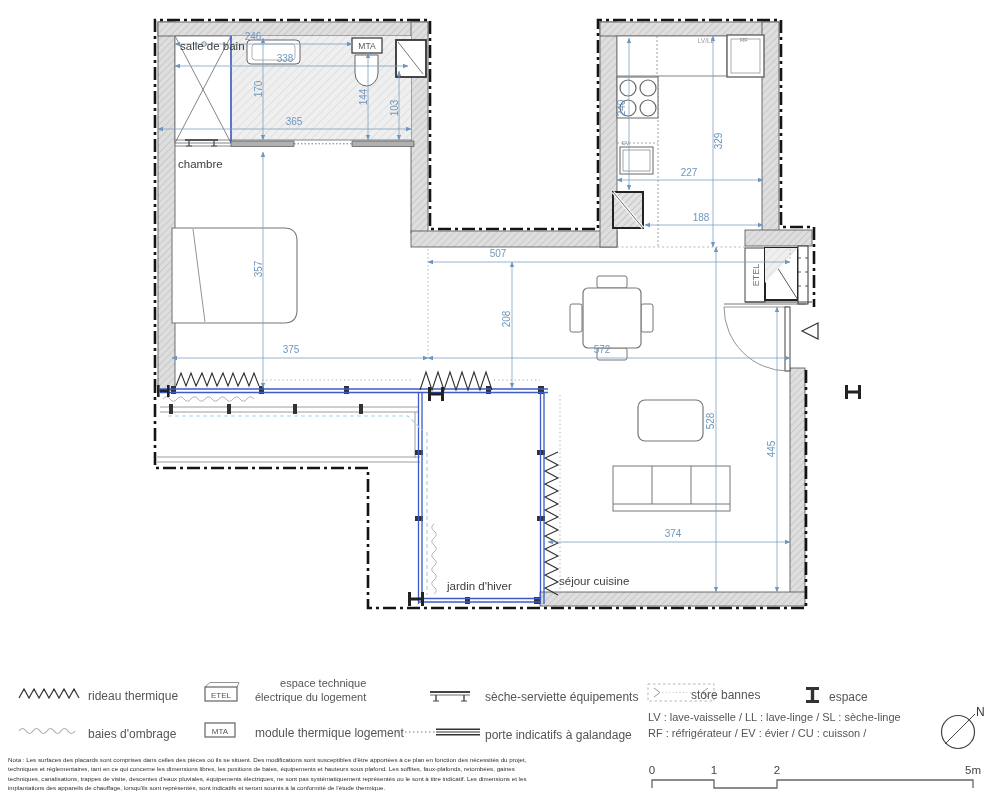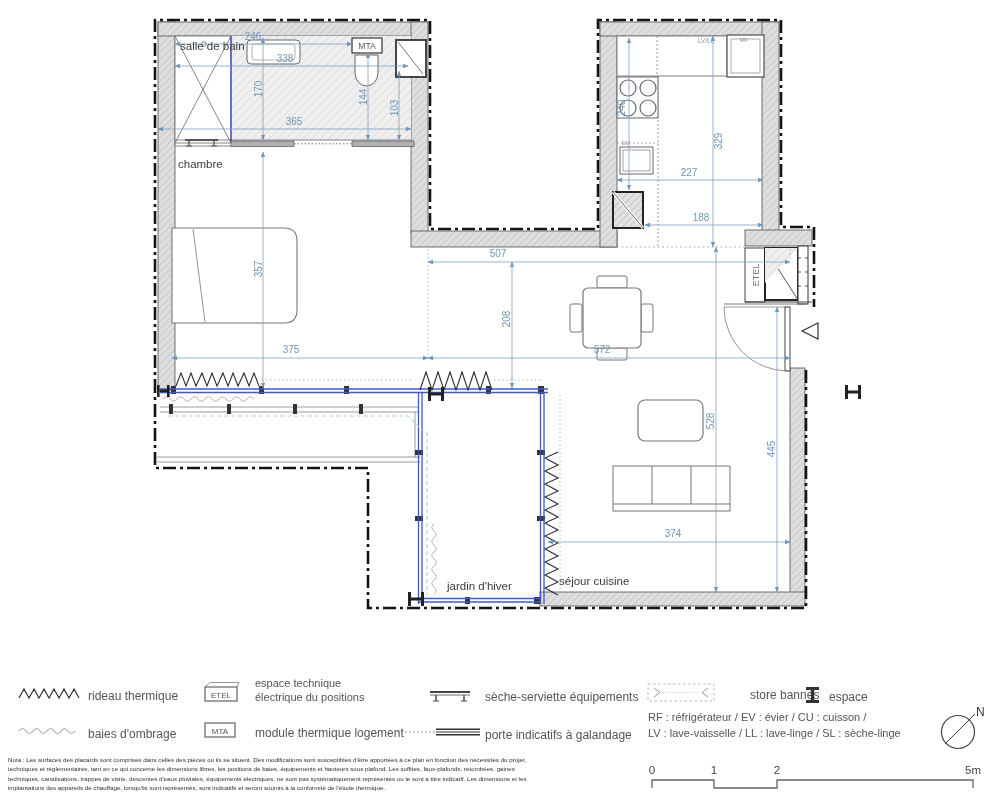--- a/index.html
+++ b/index.html
@@ -1,21 +1,21 @@
 <!DOCTYPE html>
 <html><head>
 <meta charset="utf-8">
 <style>
   html,body{margin:0;padding:0;background:#fff;}
   #page{position:relative;width:989px;height:800px;background:#fff;overflow:hidden;
         font-family:"Liberation Sans",sans-serif;}
   svg text{font-family:"Liberation Sans",sans-serif;}
   .abs{position:absolute;}
   .lt{font-size:12px;color:#555;white-space:nowrap;}
-  .lt2{font-size:11px;color:#555;line-height:13.5px;white-space:nowrap;}
+  .lt2{font-size:11px;color:#555;line-height:13.5px;white-space:nowrap;text-align:right;}
   .abbr{font-size:11px;color:#555;line-height:16px;white-space:nowrap;}
   .nota-line{font-size:6.2px;color:#2e2e2e;line-height:9.4px;white-space:nowrap;}
 </style>
 </head>
 <body>
 
 <div id="page">
 
 <svg class="abs" style="left:0;top:0" width="989" height="665" viewBox="0 0 989 665">
   <defs>
@@ -325,21 +325,21 @@
 </svg>
 <span class="abs lt" style="left:88px;top:727px">baies d'ombrage</span>
 
 <svg class="abs" style="left:203px;top:681px" width="40" height="22">
   <path d="M2,6 L7,1.5 L36,1.5 L34,6" fill="none" stroke="#777" stroke-width="0.8"></path>
   <rect x="2" y="6" width="32" height="14" fill="#fff" stroke="#555" stroke-width="1.1"></rect>
   <text x="18" y="16.5" font-size="8" fill="#555" text-anchor="middle">ETEL</text>
 </svg>
 <div class="abs lt2" style="left:255px;top:677px">
   <div>espace technique</div>
-  <div>électrique du positions</div>
+  <div>électrique du logement</div>
 </div>
 
 <svg class="abs" style="left:203px;top:721px" width="36" height="18">
   <rect x="2" y="2" width="30" height="14" fill="#fff" stroke="#555" stroke-width="1.1"></rect>
   <text x="17" y="12.5" font-size="8" fill="#555" text-anchor="middle">MTA</text>
 </svg>
 <span class="abs lt" style="left:255px;top:726px">module thermique logement</span>
 
 <svg class="abs" style="left:428px;top:687px" width="46" height="16">
   <line x1="2" y1="5" x2="42" y2="5" stroke="#444" stroke-width="1.8"></line>
@@ -358,32 +358,32 @@
   <line x1="40" y1="8.8" x2="84" y2="8.8" stroke="#333" stroke-width="1.6"></line>
 </svg>
 <span class="abs lt" style="left:485px;top:728px">porte indicatifs à galandage</span>
 
 <svg class="abs" style="left:646px;top:682px" width="72" height="22">
   <rect x="2" y="2" width="66" height="17" fill="none" stroke="#b5b5b5" stroke-width="1" stroke-dasharray="2.5 2.5"></rect>
   <path d="M8,6 l6,4.5 l-6,4.5" fill="none" stroke="#999" stroke-width="1"></path>
   <path d="M62,6 l-6,4.5 l6,4.5" fill="none" stroke="#999" stroke-width="1"></path>
   <line x1="16" y1="10.5" x2="54" y2="10.5" stroke="#bbb" stroke-width="0.8" stroke-dasharray="1 2.5"></line>
 </svg>
-<span class="abs lt" style="left:750px;top:688px">store bannes</span>
+<span class="abs lt" style="left:691px;top:688px">store bannes</span>
 
 <svg class="abs" style="left:804px;top:685px" width="18" height="20">
   <rect x="2" y="2" width="13" height="3" fill="#333"></rect>
   <rect x="2" y="15" width="13" height="3" fill="#333"></rect>
   <rect x="6.8" y="5" width="3.4" height="10" fill="#333"></rect>
 </svg>
 <span class="abs lt" style="left:829px;top:690px">espace</span>
 
 <div class="abs abbr" style="left:648px;top:709px">
+  <div>LV : lave-vaisselle / LL : lave-linge / SL : sèche-linge</div>
   <div>RF : réfrigérateur / EV : évier / CU : cuisson /</div>
-  <div>LV : lave-vaisselle / LL : lave-linge / SL : sèche-linge</div>
 </div>
 
 <svg class="abs" style="left:936px;top:702px" width="52" height="52">
   <circle cx="22" cy="30" r="16.5" fill="none" stroke="#444" stroke-width="1.2"></circle>
   <line x1="9" y1="42" x2="39" y2="12" stroke="#444" stroke-width="1"></line>
   <text x="40" y="14" font-size="12" fill="#333">N</text>
 </svg>
 
 <svg class="abs" style="left:645px;top:762px" width="344" height="34">
   <text x="7" y="12" font-size="11.5" fill="#444" text-anchor="middle">0</text>

